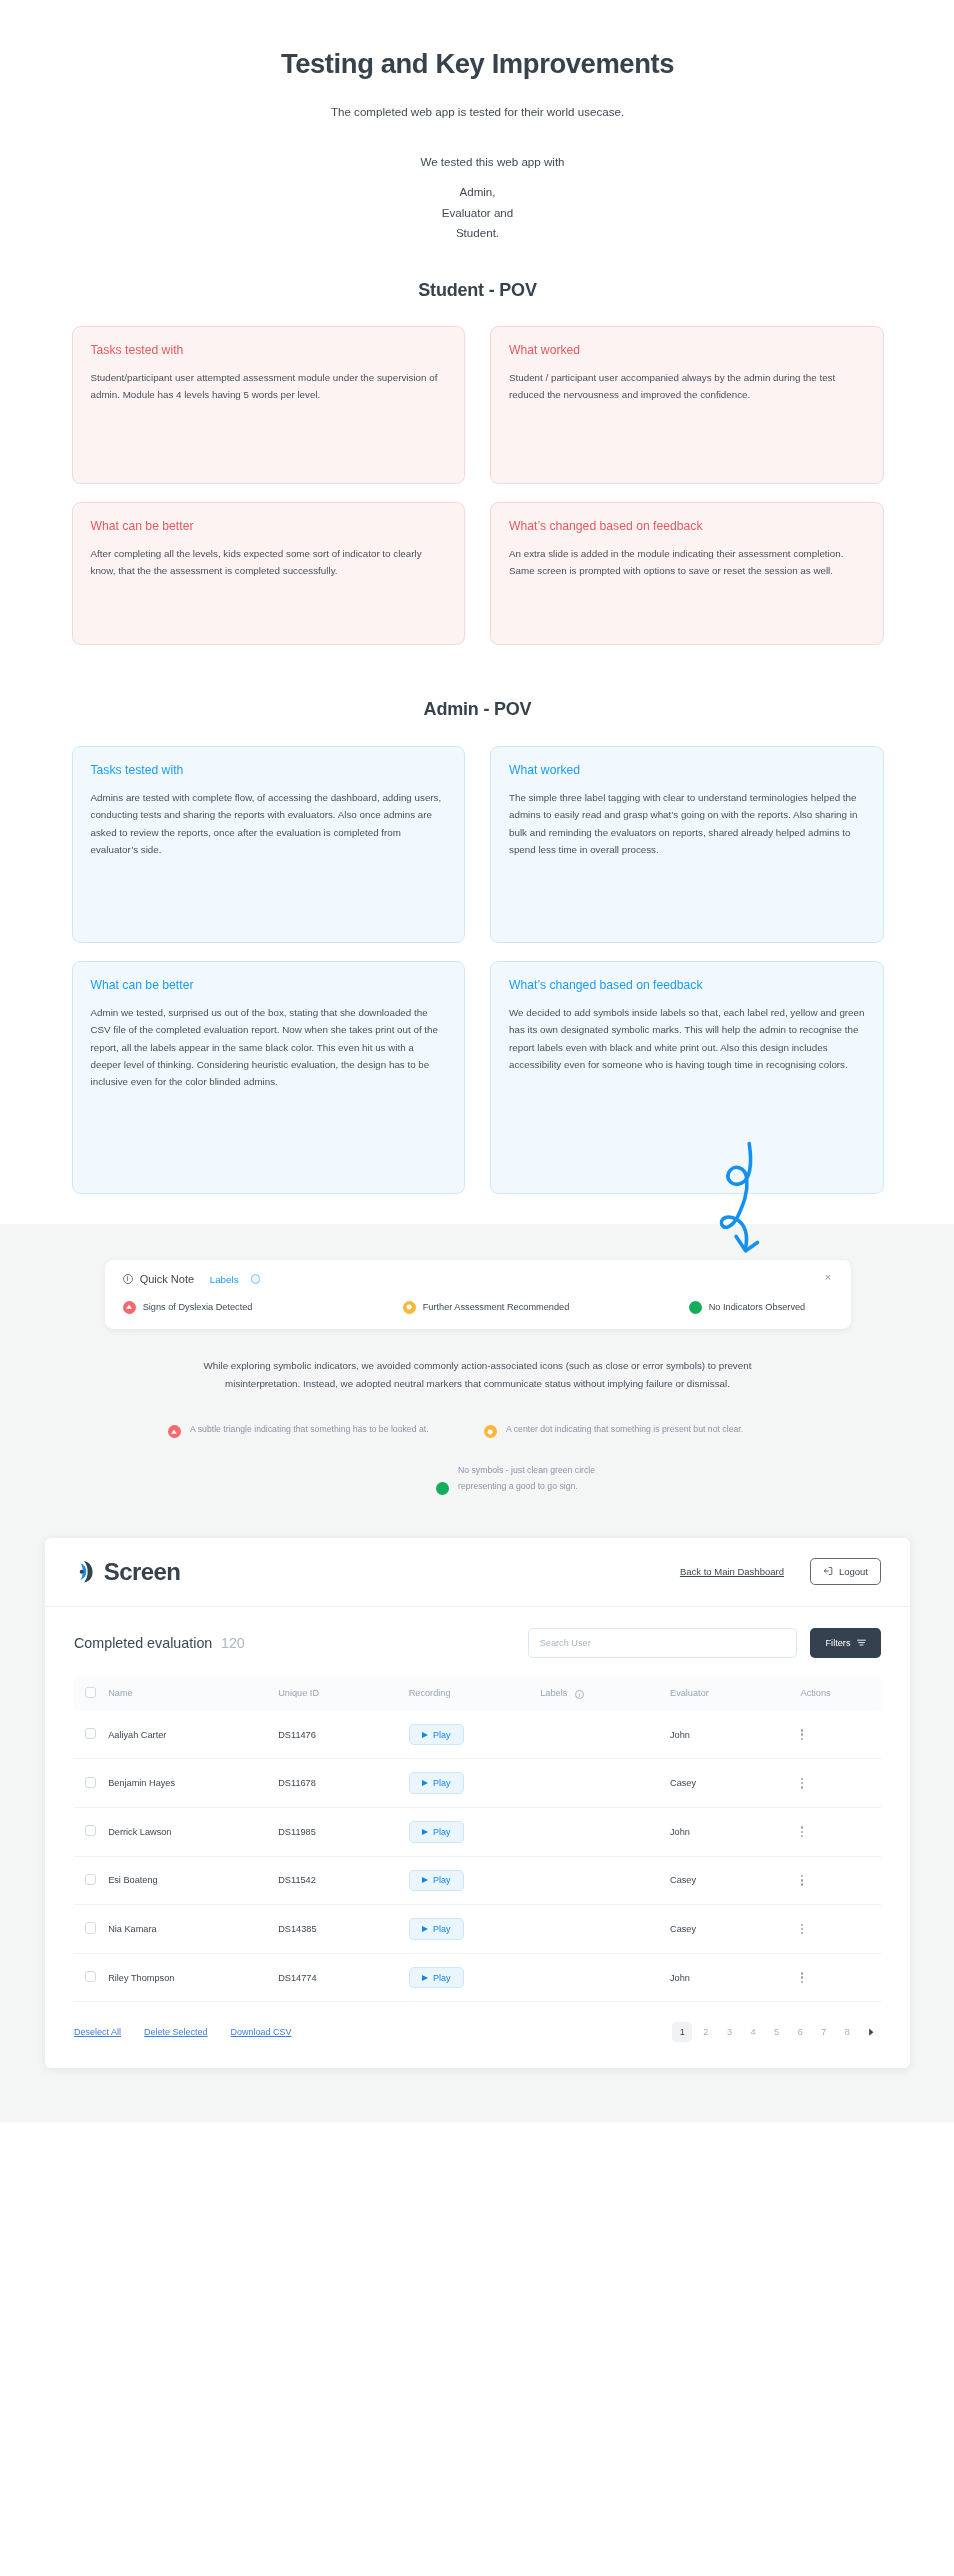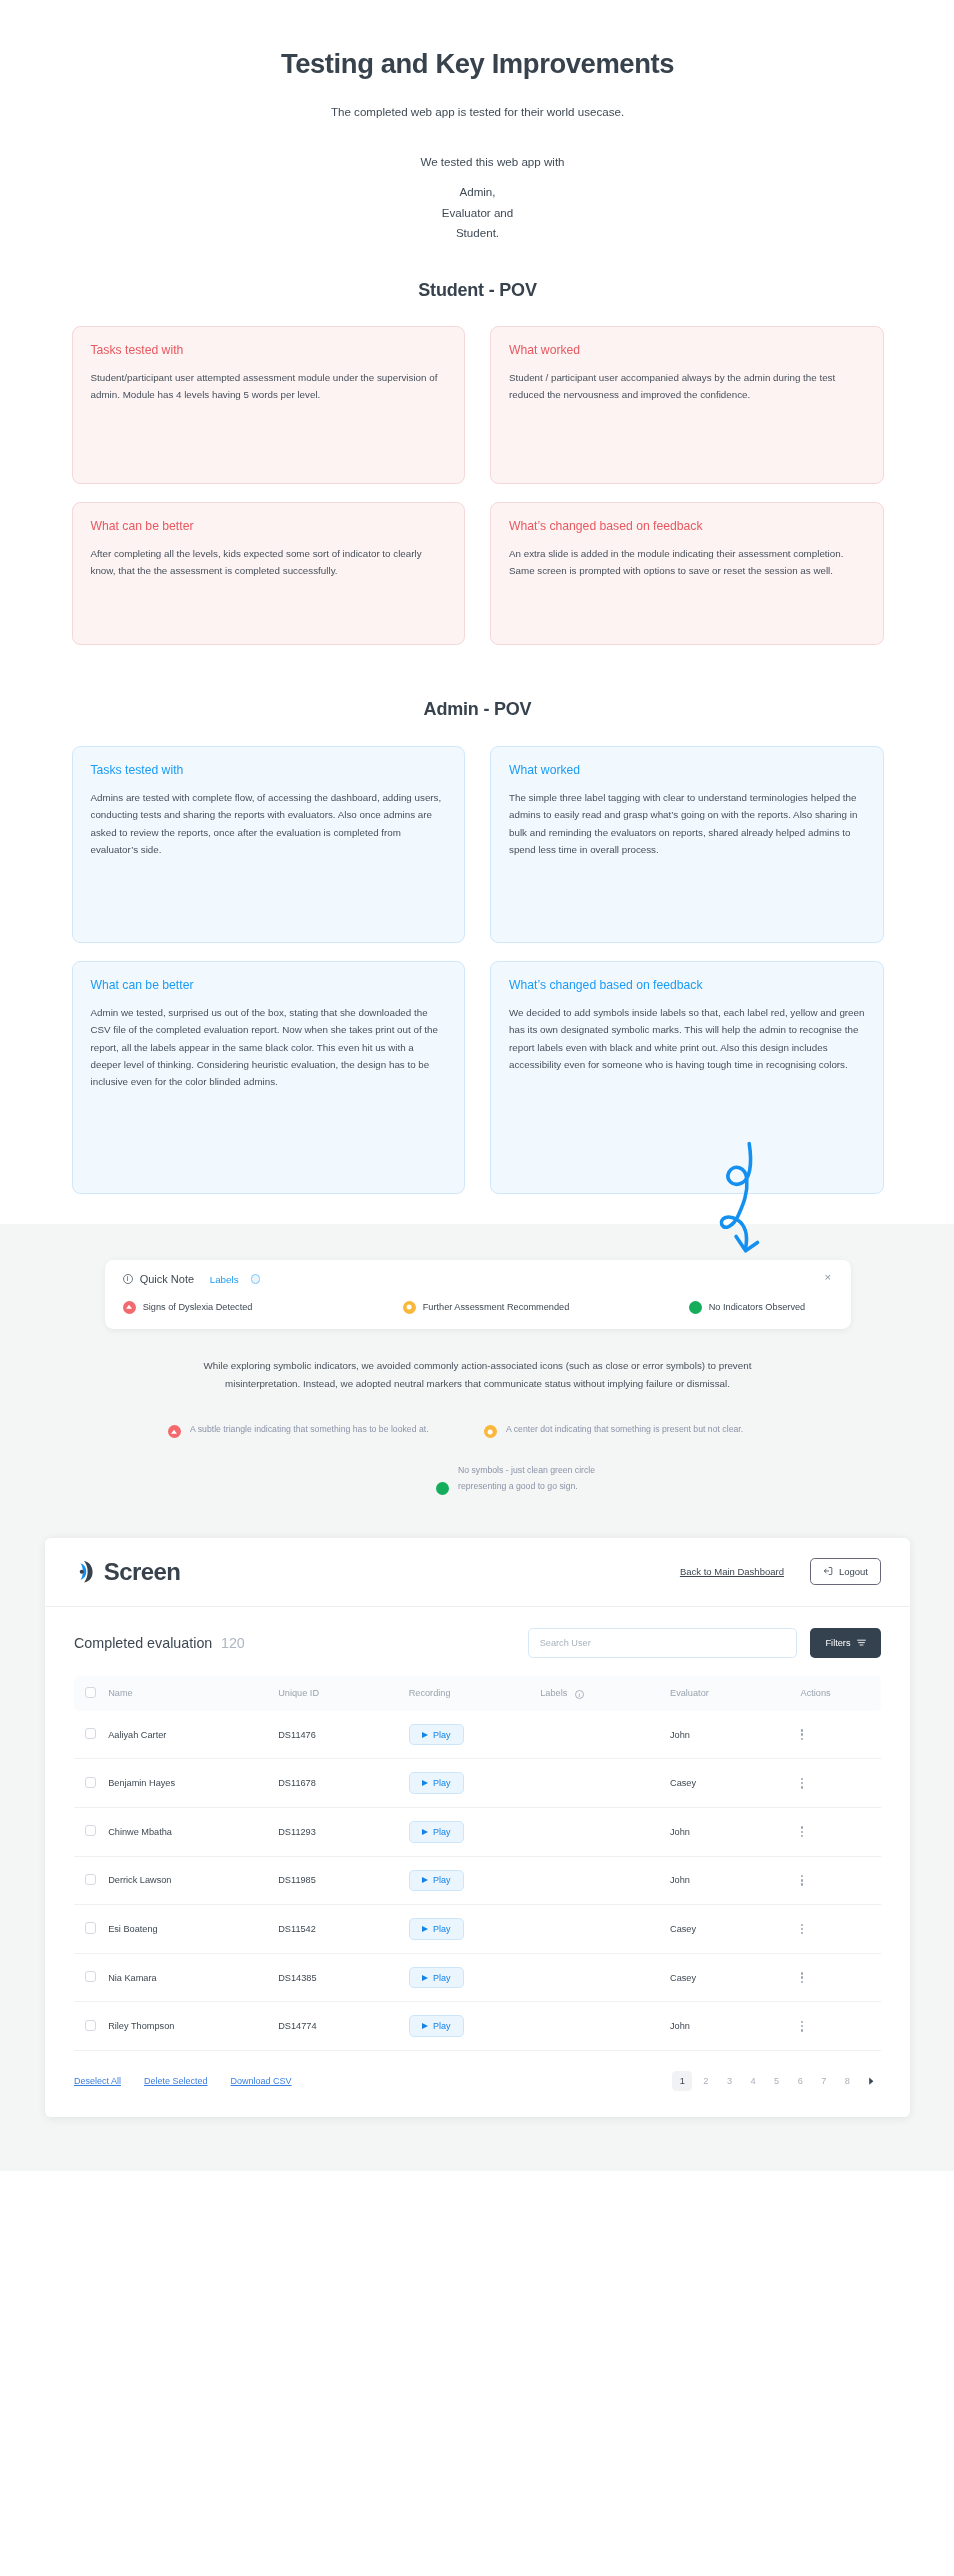--- a/index.html
+++ b/index.html
@@ -408,32 +408,20 @@
                 <tr>
                   <td class="col-chk"><span class="chk"></span></td>
                   <td class="col-name">Benjamin Hayes</td>
                   <td class="col-id">DS11678</td>
                   <td class="col-rec"><span class="play-btn">
                       <span class="play-tri"></span>
                       <span>Play</span>
                     </span></td>
                   <td class="col-lab"><span class="mk yellow"></span></td>
                   <td class="col-eval">Casey</td>
-                  <td class="col-act"><span class="kebab"><i></i><i></i><i></i></span></td>
-                </tr>
-                <tr>
-                  <td class="col-chk"><span class="chk"></span></td>
-                  <td class="col-name">Chinwe Mbatha</td>
-                  <td class="col-id">DS11293</td>
-                  <td class="col-rec"><span class="play-btn">
-                      <span class="play-tri"></span>
-                      <span>Play</span>
-                    </span></td>
-                  <td class="col-lab"><span class="mk green"></span></td>
-                  <td class="col-eval">John</td>
                   <td class="col-act"><span class="kebab"><i></i><i></i><i></i></span></td>
                 </tr>
                 <tr>
                   <td class="col-chk"><span class="chk"></span></td>
                   <td class="col-name">Derrick Lawson</td>
                   <td class="col-id">DS11985</td>
                   <td class="col-rec"><span class="play-btn">
                       <span class="play-tri"></span>
                       <span>Play</span>
                     </span></td>

